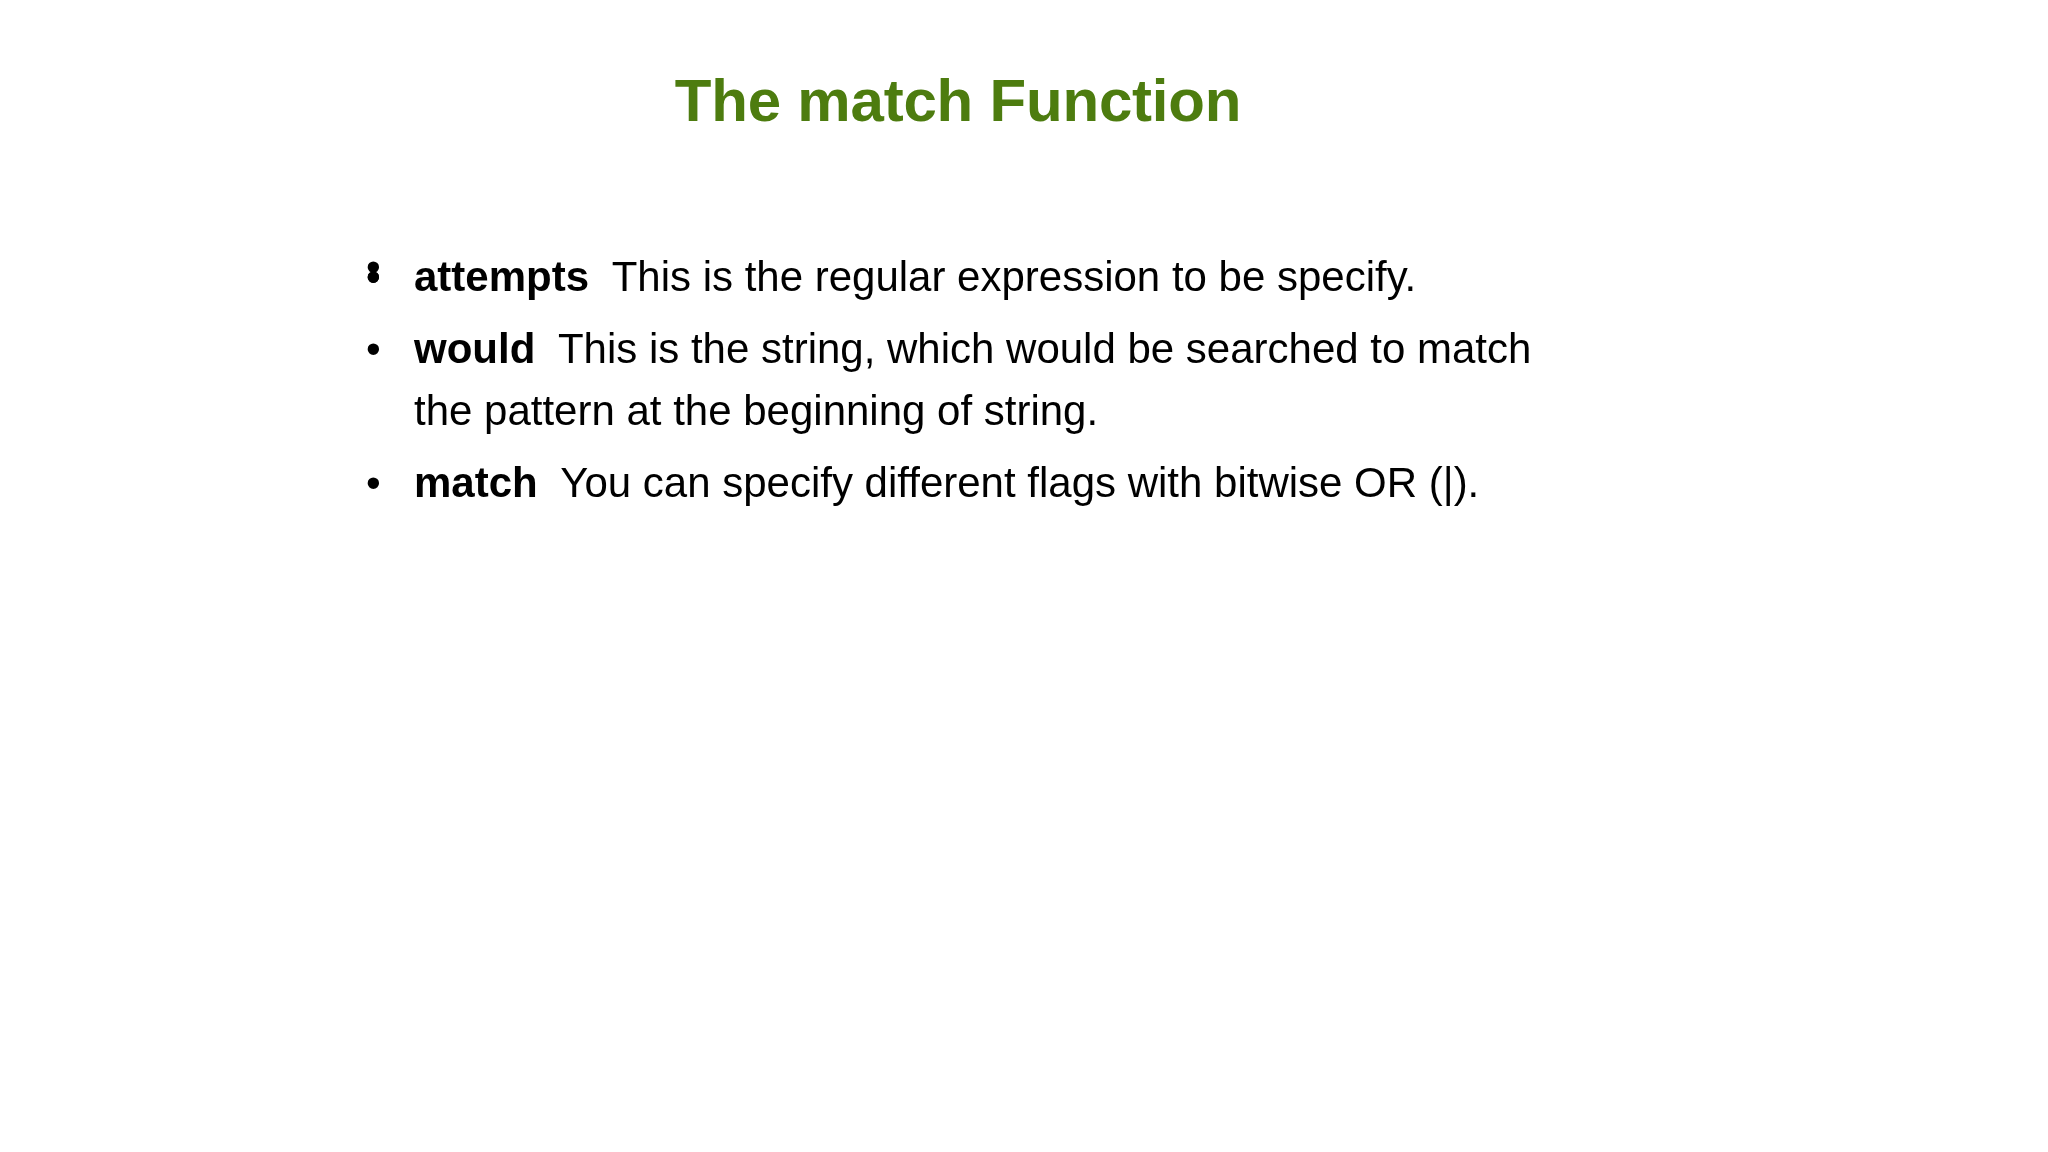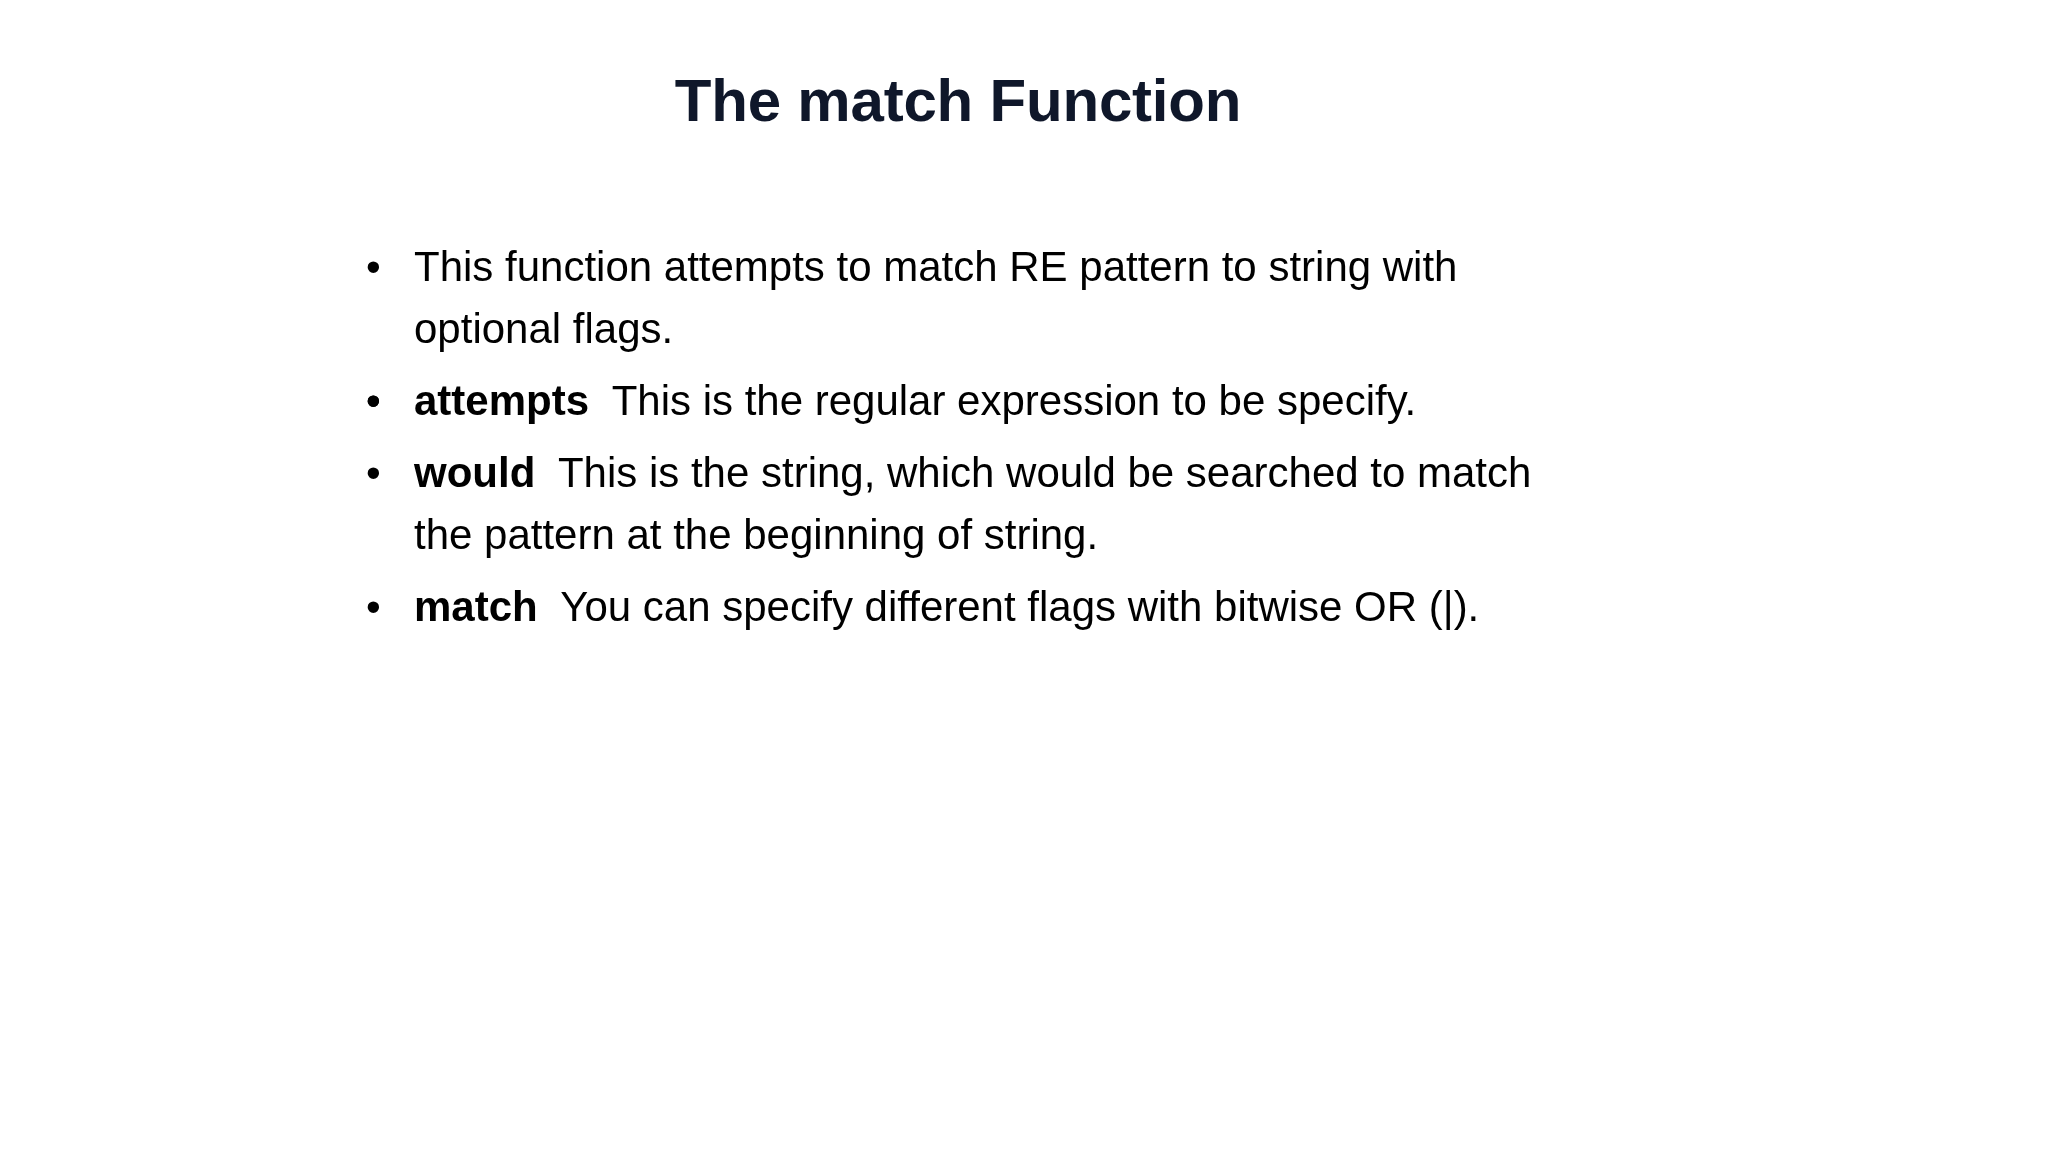--- a/index.html
+++ b/index.html
@@ -27,21 +27,21 @@
   .slide-title {
     position: absolute;
     left: 340px;
     top: 66px;
     width: 1236px;
     text-align: center;
     font-size: 60px;
     font-weight: bold;
     line-height: 1.15;
     letter-spacing: -0.2px;
-    color: #0f172a;
+    color: #4d7c0f;
     white-space: nowrap;
   }
 
   
   .body-list {
     position: absolute;
     left: 352px;
     top: 236px;
     width: 1230px;
     margin: 0;
@@ -92,21 +92,21 @@
 <body>
 
 <div class="slide">
 
   <div class="slide-title">The match Function</div>
 
   <ul class="body-list">
 
     <li class="bullet-item">
       <span class="bullet-marker">•</span>
-      <span class="term"></span><span class="term-gap"></span><span class="bullet-text">This function attempts to match RE pattern to string with optional flags.</span>
+      <span class="term"></span><span class="term-gap"></span>
     </li>
 
     <li class="bullet-item">
       <span class="bullet-marker">•</span>
       <span class="term"></span><span class="term-gap"></span>
     </li>
 
     <li class="bullet-item">
       <span class="bullet-marker">•</span>
       <span class="term">attempts</span><span class="term-gap">  </span><span class="bullet-text">This is the regular expression to be specify.</span>

